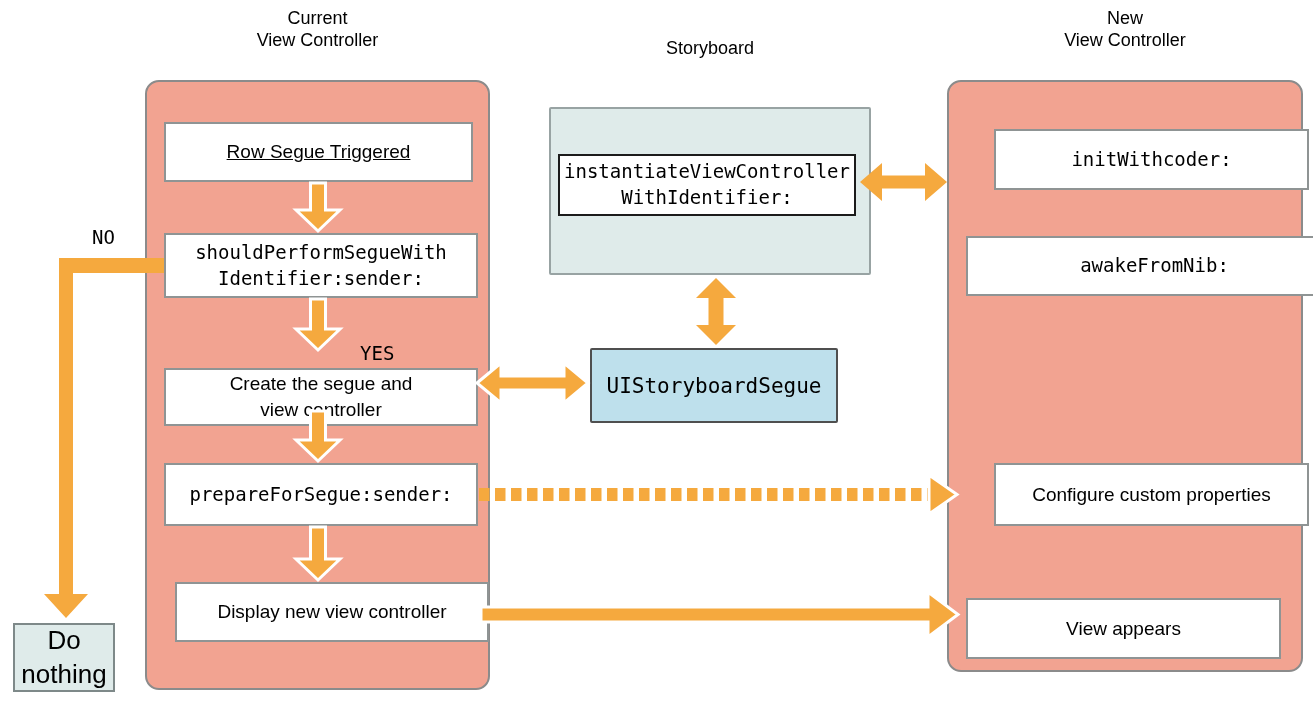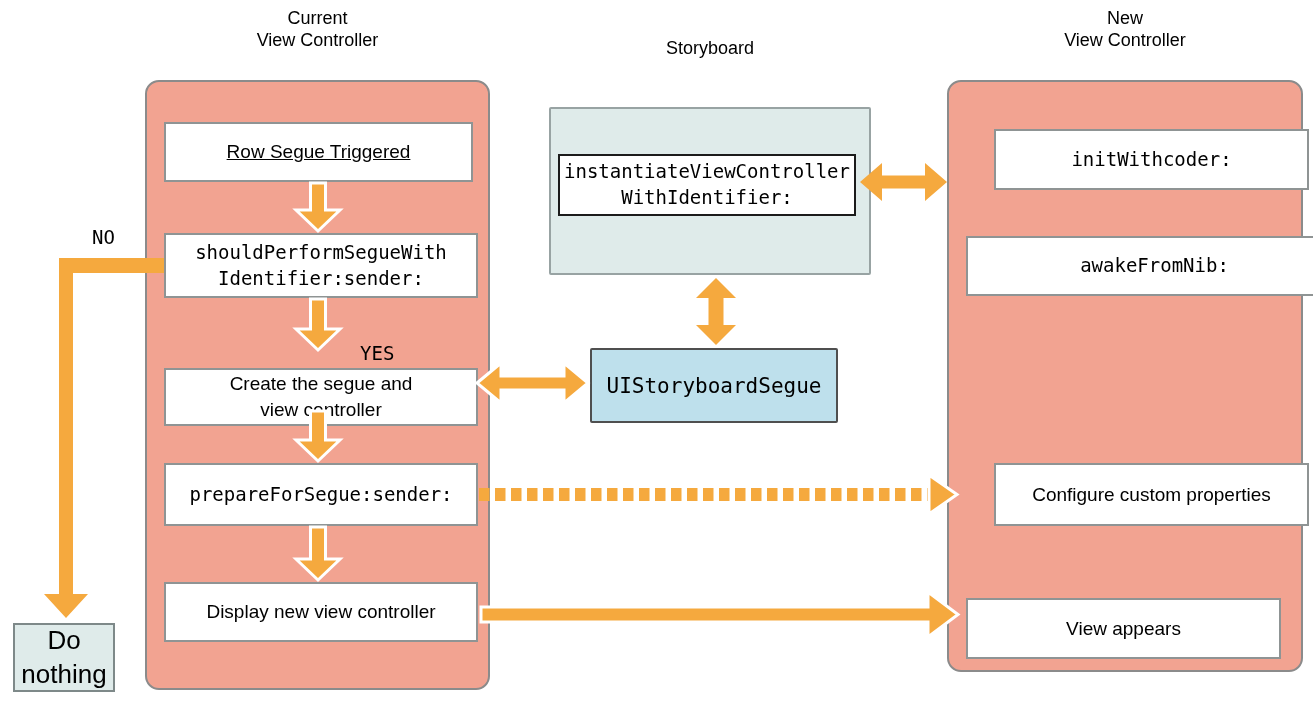--- a/index.html
+++ b/index.html
@@ -62,21 +62,21 @@
   <div class="panel" style="left:145px;top:80px;width:345px;height:610px;"></div>
   <div class="panel storyboard" style="left:549px;top:107px;width:322px;height:168px;"></div>
   <div class="panel" style="left:947px;top:80px;width:356px;height:592px;"></div>
 
   <div class="wbox" style="left:164px;top:122px;width:309px;height:60px;text-decoration:underline;">Row Segue Triggered</div>
   <div class="wbox mono" style="left:164px;top:233px;width:314px;height:65px;">shouldPerformSegueWith
 Identifier:sender:</div>
   <div class="wbox" style="left:164px;top:368px;width:314px;height:58px;">Create the segue and
 view controller</div>
   <div class="wbox mono" style="left:164px;top:463px;width:314px;height:63px;">prepareForSegue:sender:</div>
-  <div class="wbox" style="left:164px;top:582px;width:314px;height:60px;">Display new view controller</div>
+  <div class="wbox" style="left:175px;top:582px;width:314px;height:60px;">Display new view controller</div>
 
   <div class="wbox mono inner" style="left:558px;top:154px;width:298px;height:62px;">instantiateViewController
 WithIdentifier:</div>
   <div class="segue-box" style="left:590px;top:348px;width:248px;height:75px;">UIStoryboardSegue</div>
 
   <div class="wbox mono" style="left:994px;top:129px;width:315px;height:61px;">initWithcoder:</div>
   <div class="wbox mono" style="left:966px;top:236px;width:377px;height:60px;">awakeFromNib:</div>
   <div class="wbox" style="left:966px;top:463px;width:315px;height:63px;margin-left:28px;">Configure custom properties</div>
   <div class="wbox" style="left:966px;top:598px;width:315px;height:61px;">View appears</div>
 

